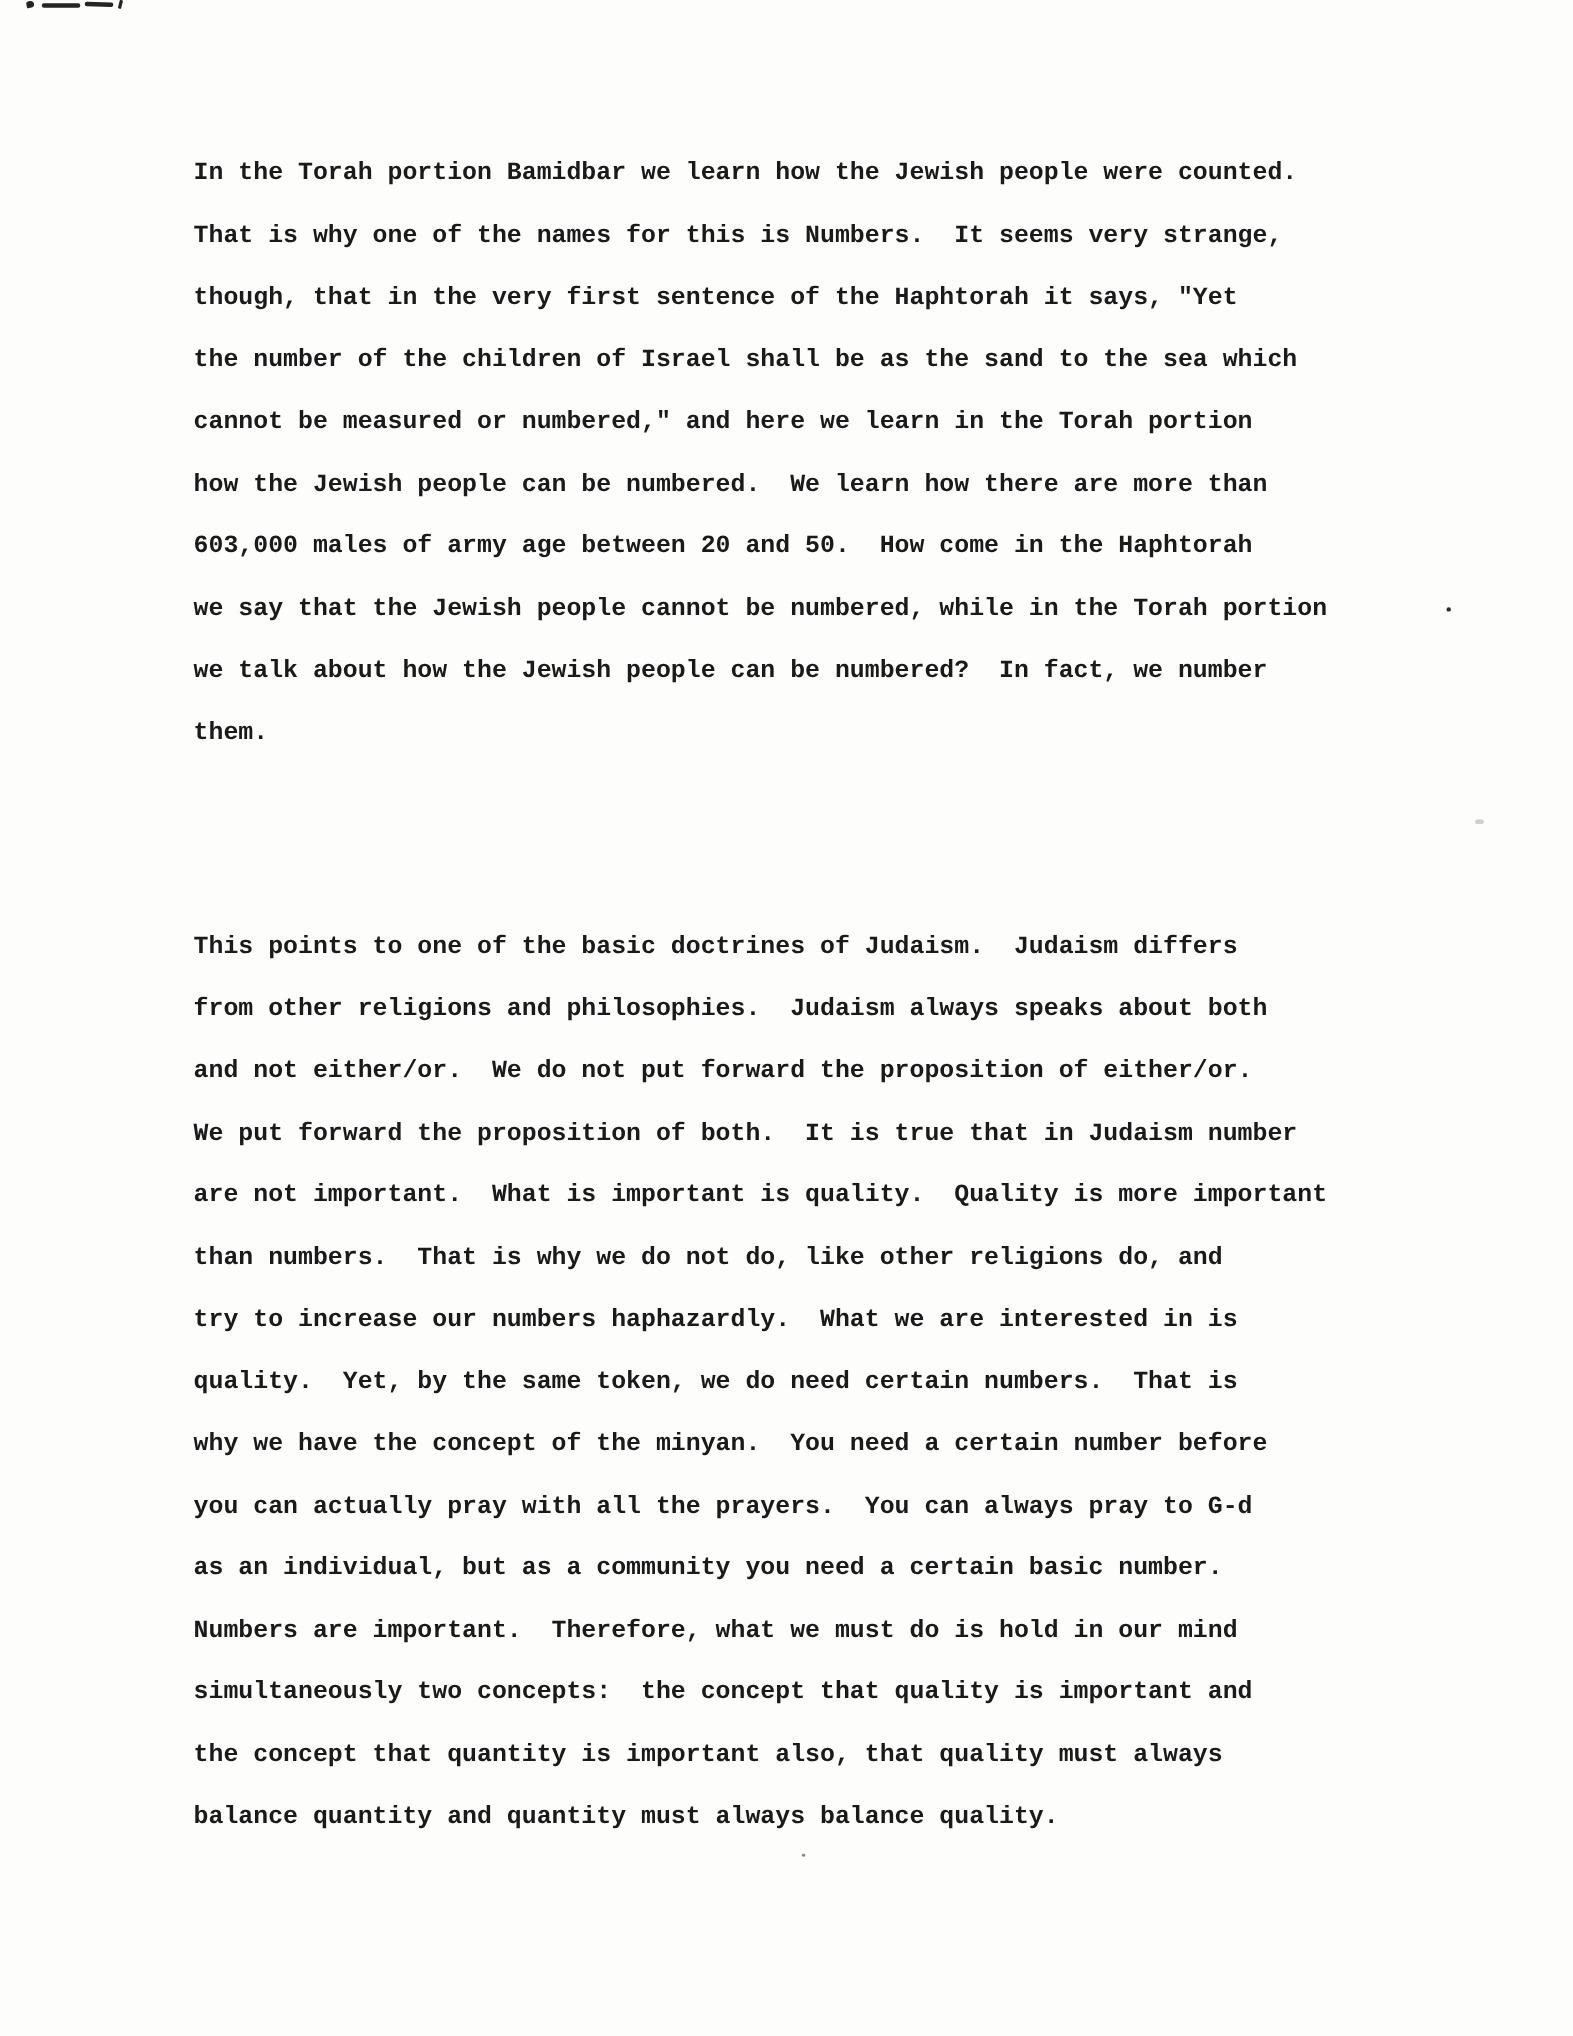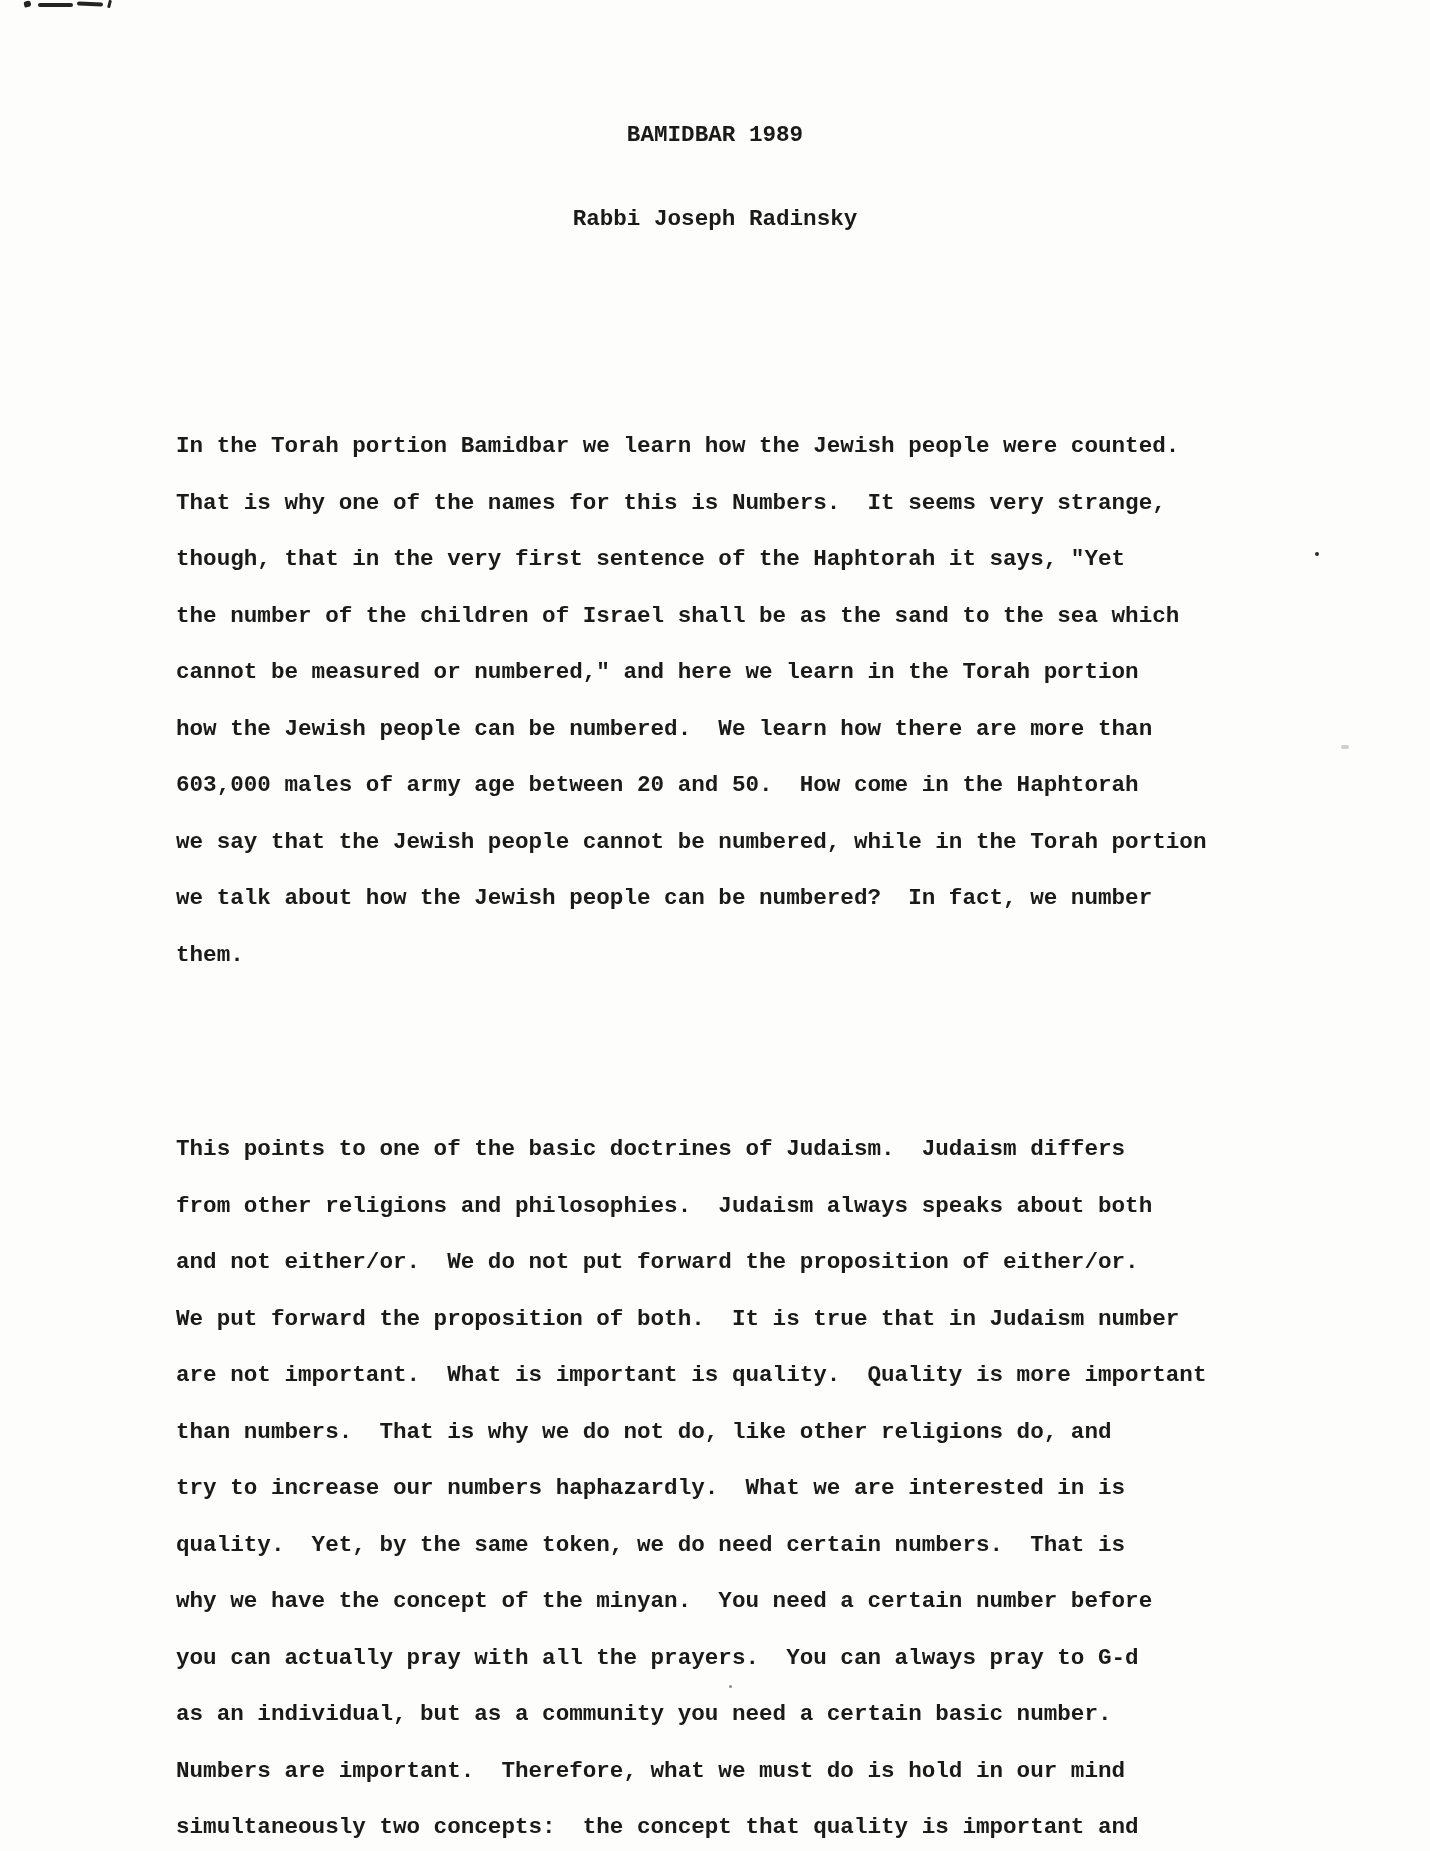--- a/index.html
+++ b/index.html
@@ -71,24 +71,20 @@
 
 <div class="page">
 
   <div class="smudge">
     <span class="sm sm-a"></span>
     <span class="sm sm-b"></span>
     <span class="sm sm-c"></span>
     <span class="sm sm-d"></span>
   </div>
 
-  <header class="doc-header">
-    <div>BAMIDBAR 1989</div>
-    <div>Rabbi Joseph Radinsky</div>
-  </header>
 
   <main class="doc-body">
     <p class="para p1">In the Torah portion Bamidbar we learn how the Jewish people were counted.
 That is why one of the names for this is Numbers.  It seems very strange,
 though, that in the very first sentence of the Haphtorah it says, "Yet
 the number of the children of Israel shall be as the sand to the sea which
 cannot be measured or numbered," and here we learn in the Torah portion
 how the Jewish people can be numbered.  We learn how there are more than
 603,000 males of army age between 20 and 50.  How come in the Haphtorah
 we say that the Jewish people cannot be numbered, while in the Torah portion

